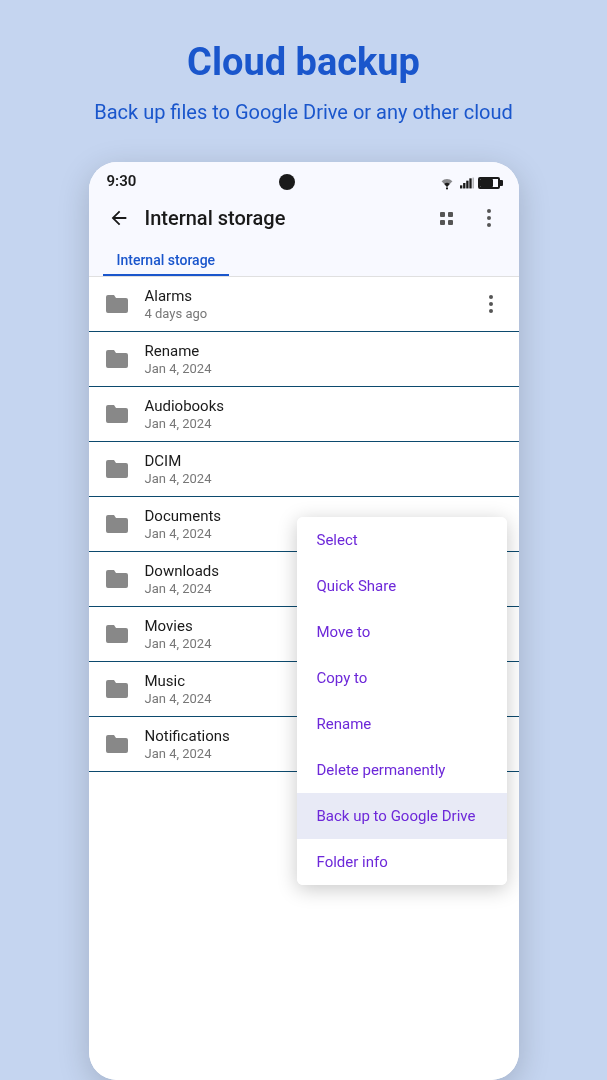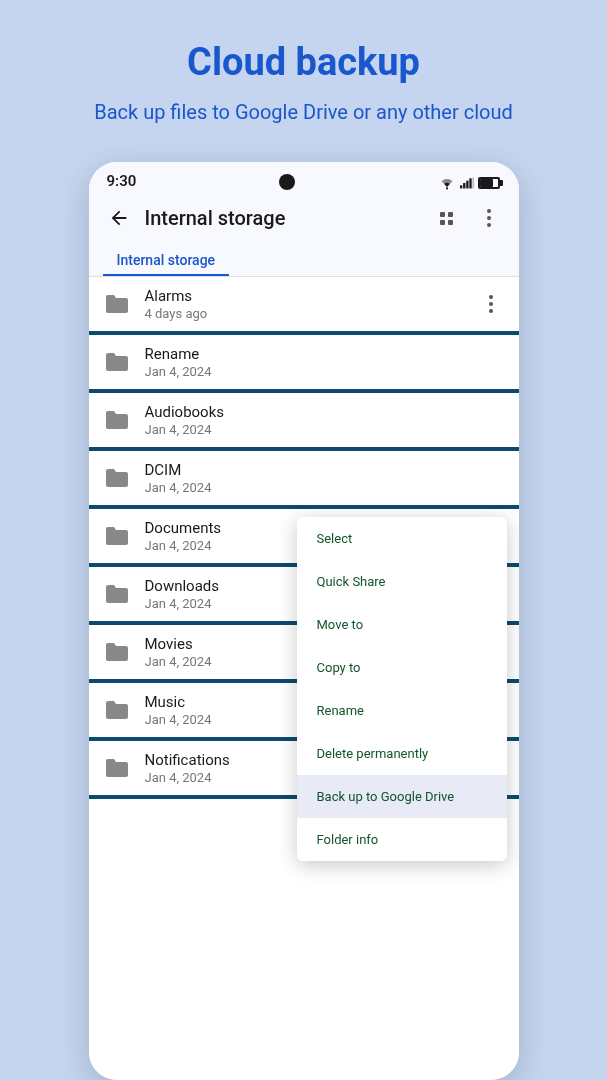--- a/index.html
+++ b/index.html
@@ -165,21 +165,21 @@
       overflow: hidden;
       background: #ffffff;
       position: relative;
     }
 
     .file-item {
       display: flex;
       align-items: center;
       padding: 10px 14px;
       gap: 14px;
-      border-bottom: 4px solid #0c4a6e;
+      border-bottom: 1px solid #0c4a6e;
     }
 
     .folder-icon {
       width: 28px;
       height: 28px;
       display: flex;
       align-items: center;
       justify-content: center;
       color: #777;
       flex-shrink: 0;
@@ -225,22 +225,22 @@
       width: 210px;
       background: #ffffff;
       border-radius: 6px;
       box-shadow: 0 4px 20px rgba(0,0,0,0.22);
       z-index: 100;
       overflow: hidden;
     }
 
     .context-menu-item {
       padding: 14px 20px;
-      font-size: 13px;
-      color: #14532d;
+      font-size: 15px;
+      color: #6d28d9;
       cursor: pointer;
       background: #ffffff;
     }
 
     .context-menu-item.highlighted {
       background: #e8eaf6;
     }
 
     .dots-vertical {
       display: flex;

